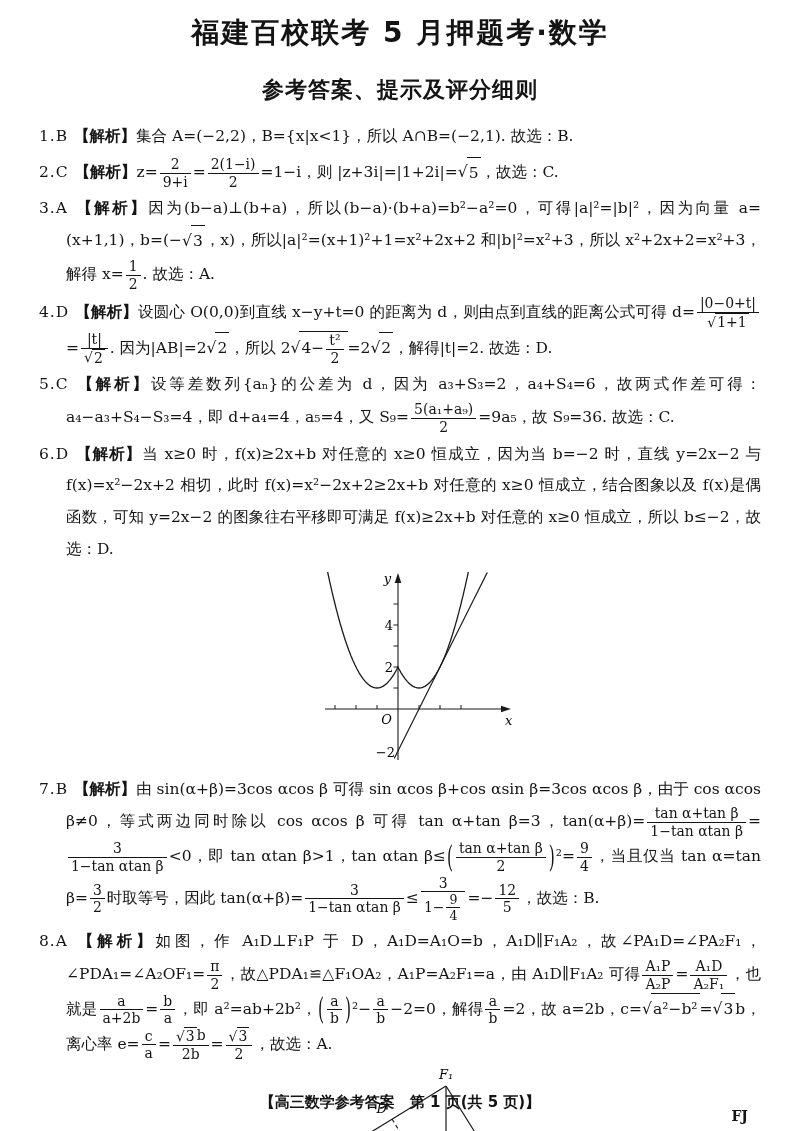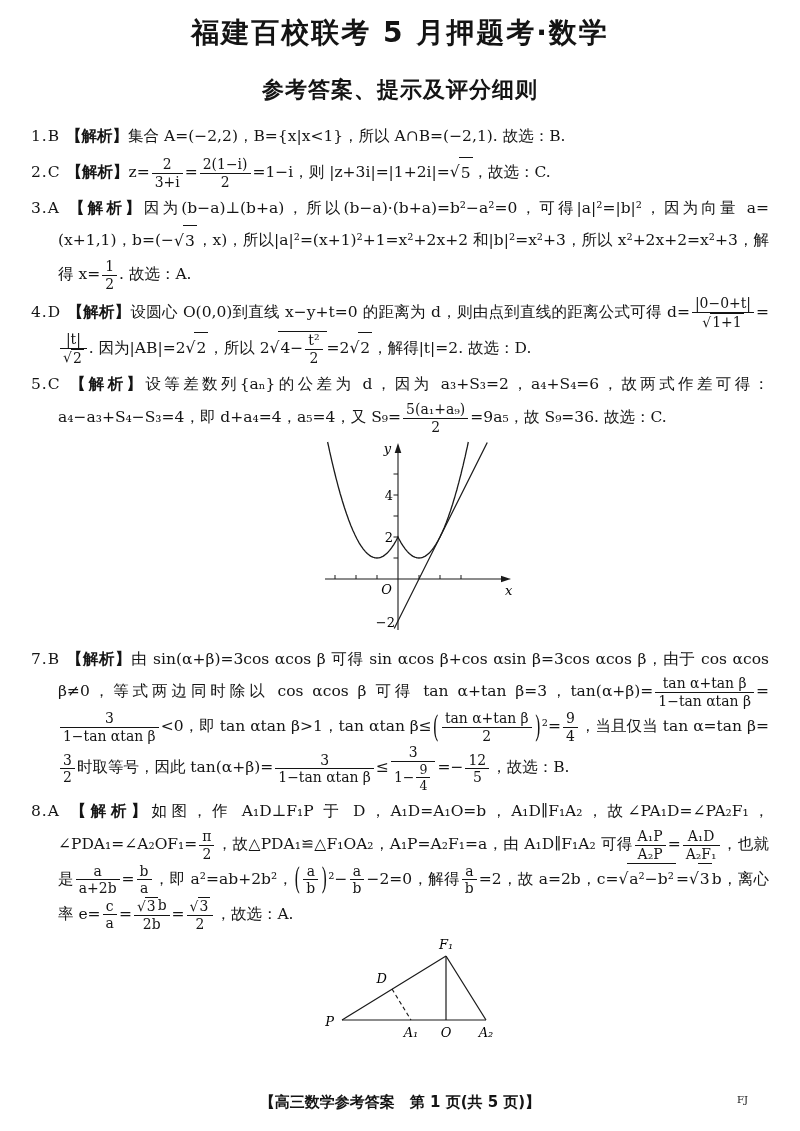--- a/index.html
+++ b/index.html
@@ -4,21 +4,21 @@
 <style>
   html,body{margin:0;padding:0;background:#ffffff;}
   body{width:800px;height:1131px;overflow:hidden;position:relative;
        font-family:"DejaVu Serif","Liberation Serif",serif;color:#141414;}
   .page{box-sizing:border-box;width:800px;height:805px;padding:14px 27px 0 27px;position:relative;}
   .title{text-align:center;font-size:28px;font-weight:bold;letter-spacing:2px;
          font-family:"DejaVu Sans","Liberation Sans",sans-serif;}
   .subtitle{text-align:center;font-size:22px;font-weight:bold;letter-spacing:1px;margin-top:23px;
          font-family:"DejaVu Sans","Liberation Sans",sans-serif;}
   .solutions{margin-top:16px;}
-  .sol{font-size:15.5px;line-height:2.05;text-align:justify;margin:3px 4px;
+  .sol{font-size:15.5px;line-height:2.05;text-align:justify;margin:3px 12px;
        padding-left:27px;text-indent:-27px;}
   .sol .lab{letter-spacing:1px;}
   .sol .tag{font-weight:bold;font-family:"DejaVu Sans","Liberation Sans",sans-serif;}
   
   .frac{display:inline-block;vertical-align:middle;text-align:center;
         font-size:0.9em;line-height:1.2;margin:0 2px;text-indent:0;}
   .frac .num{display:block;padding:0 3px;border-bottom:1.2px solid #141414;}
   .frac .den{display:block;padding:0 3px;}
   
   .sqrt{display:inline-flex;align-items:center;vertical-align:middle;white-space:nowrap;text-indent:0;}
@@ -28,35 +28,35 @@
   .tallp{display:inline-block;transform:scaleY(1.9);vertical-align:-0.1em;margin:0 1px;text-indent:0;}
   .figrow{text-align:center;margin:2px 0;}
   .figrow svg{overflow:visible;}
   .fig6{padding-left:36px;}
   .fig8{padding-left:28px;}
   .svgtext{font-family:"DejaVu Serif","Liberation Serif",serif;font-size:13px;}
   .svgit{font-style:italic;}
   .footer{position:absolute;left:0;right:0;top:1092px;text-align:center;}
   .footer .center{font-weight:bold;font-size:15px;
         font-family:"DejaVu Sans","Liberation Sans",sans-serif;}
-  .footer .fj{position:absolute;right:52px;top:2px;font-weight:normal;font-size:10px;
+  .footer .fj{position:absolute;right:52px;top:16px;font-weight:bold;font-size:14px;
         font-family:"DejaVu Serif","Liberation Serif",serif;}
 </style>
 </head>
 <body>
 
 <div class="page">
 
   <div class="title">福建百校联考 5 月押题考·数学</div>
   <div class="subtitle">参考答案、提示及评分细则</div>
 
   <div class="solutions">
     <div id="b1">
         <p class="sol"><span class="lab">1.B </span><span class="tag">【解析】</span>集合 A=(−2,2)，B={x|x&lt;1}，所以 A∩B=(−2,1). 故选：B.</p>
-        <p class="sol"><span class="lab">2.C </span><span class="tag">【解析】</span>z=<span class="frac"><span class="num">2</span><span class="den">3+i</span></span>=<span class="frac"><span class="num">2(1−i)</span><span class="den">2</span></span>=1−i，则 |z+3i|=|1+2i|=<span class="sqrt">
+        <p class="sol"><span class="lab">2.C </span><span class="tag">【解析】</span>z=<span class="frac"><span class="num">2</span><span class="den">9+i</span></span>=<span class="frac"><span class="num">2(1−i)</span><span class="den">2</span></span>=1−i，则 |z+3i|=|1+2i|=<span class="sqrt">
             <span class="rad">√</span>
             <span class="radbody">5</span>
           </span>，故选：C.</p>
         <p class="sol"><span class="lab">3.A </span><span class="tag">【解析】</span>因为(b−a)⊥(b+a)，所以(b−a)·(b+a)=b²−a²=0，可得|a|²=|b|²，因为向量 a=(x+1,1)，b=(−<span class="sqrt">
             <span class="rad">√</span>
             <span class="radbody">3</span>
           </span>，x)，所以|a|²=(x+1)²+1=x²+2x+2 和|b|²=x²+3，所以 x²+2x+2=x²+3，解得 x=<span class="frac"><span class="num">1</span><span class="den">2</span></span>. 故选：A.</p>
         <p class="sol"><span class="lab">4.D </span><span class="tag">【解析】</span>设圆心 O(0,0)到直线 x−y+t=0 的距离为 d，则由点到直线的距离公式可得 d=<span class="frac"><span class="num">|0−0+t|</span><span class="den"><span class="sqrt">
                 <span class="rad">√</span>
                 <span class="radbody">1+1</span>
@@ -67,20 +67,21 @@
             <span class="rad">√</span>
             <span class="radbody">2</span>
           </span>，所以 2<span class="sqrt">
             <span class="rad">√</span>
             <span class="radbody">4−<span class="frac"><span class="num">t²</span><span class="den">2</span></span></span>
           </span>=2<span class="sqrt">
             <span class="rad">√</span>
             <span class="radbody">2</span>
           </span>，解得|t|=2. 故选：D.</p>
         <p class="sol"><span class="lab">5.C </span><span class="tag">【解析】</span>设等差数列{aₙ}的公差为 d，因为 a₃+S₃=2，a₄+S₄=6，故两式作差可得：a₄−a₃+S₄−S₃=4，即 d+a₄=4，a₅=4，又 S₉=<span class="frac"><span class="num">5(a₁+a₉)</span><span class="den">2</span></span>=9a₅，故 S₉=36. 故选：C.</p>
+        <p class="sol"><span class="lab">6.D </span><span class="tag">【解析】</span>当 x≥0 时，f(x)≥2x+b 对任意的 x≥0 恒成立，因为当 b=−2 时，直线 y=2x−2 与 f(x)=x²−2x+2 相切，此时 f(x)=x²−2x+2≥2x+b 对任意的 x≥0 恒成立，结合图象以及 f(x)是偶函数，可知 y=2x−2 的图象往右平移即可满足 f(x)≥2x+b 对任意的 x≥0 恒成立，所以 b≤−2，故选：D.</p>
       </div>
 
     <div class="figrow fig6">
       <svg width="230" height="198" viewBox="0 0 230 198">
 
         <line x1="22" y1="140" x2="203" y2="140" stroke="#1a1a1a" stroke-width="1.1"></line>
         <polygon points="208,140 198,136.7 198,143.3" fill="#1a1a1a"></polygon>
         <line x1="95" y1="191" x2="95" y2="10" stroke="#1a1a1a" stroke-width="1.1"></line>
         <polygon points="95,4 91.7,14 98.3,14" fill="#1a1a1a"></polygon>
         <g id="fig6ticks" stroke="#1a1a1a" stroke-width="1">

